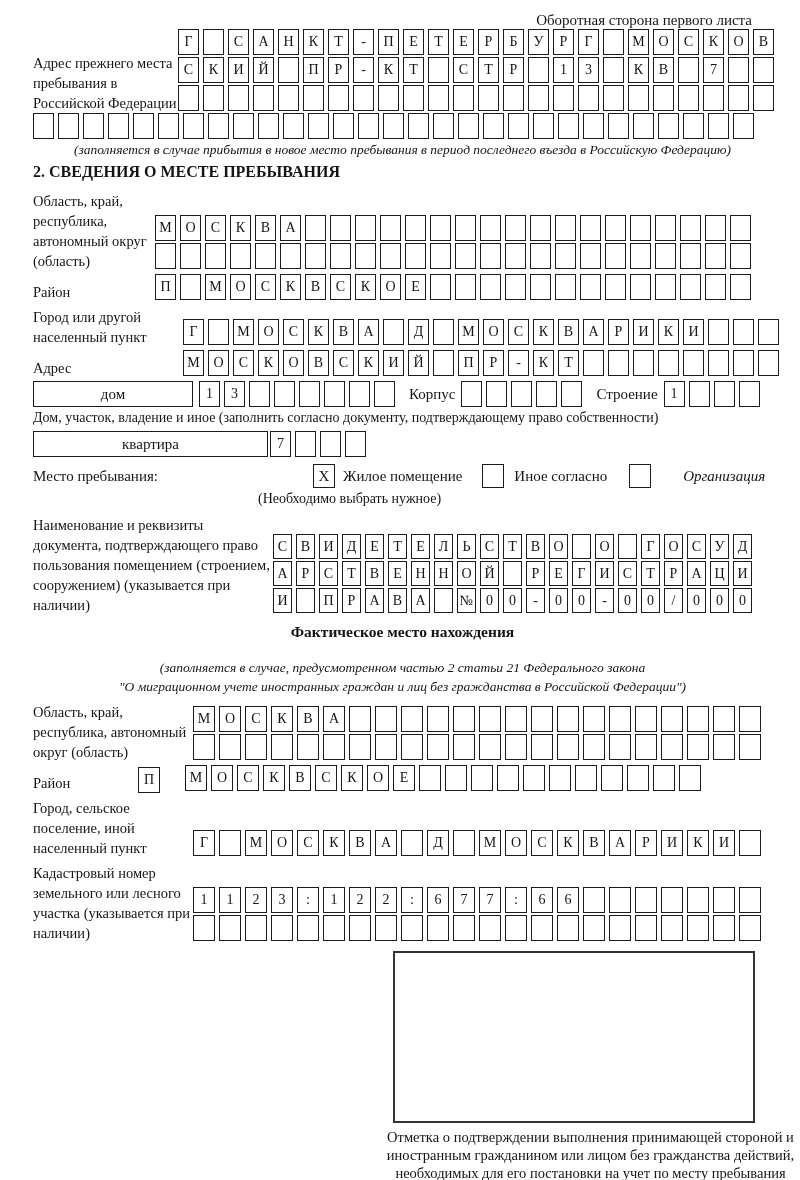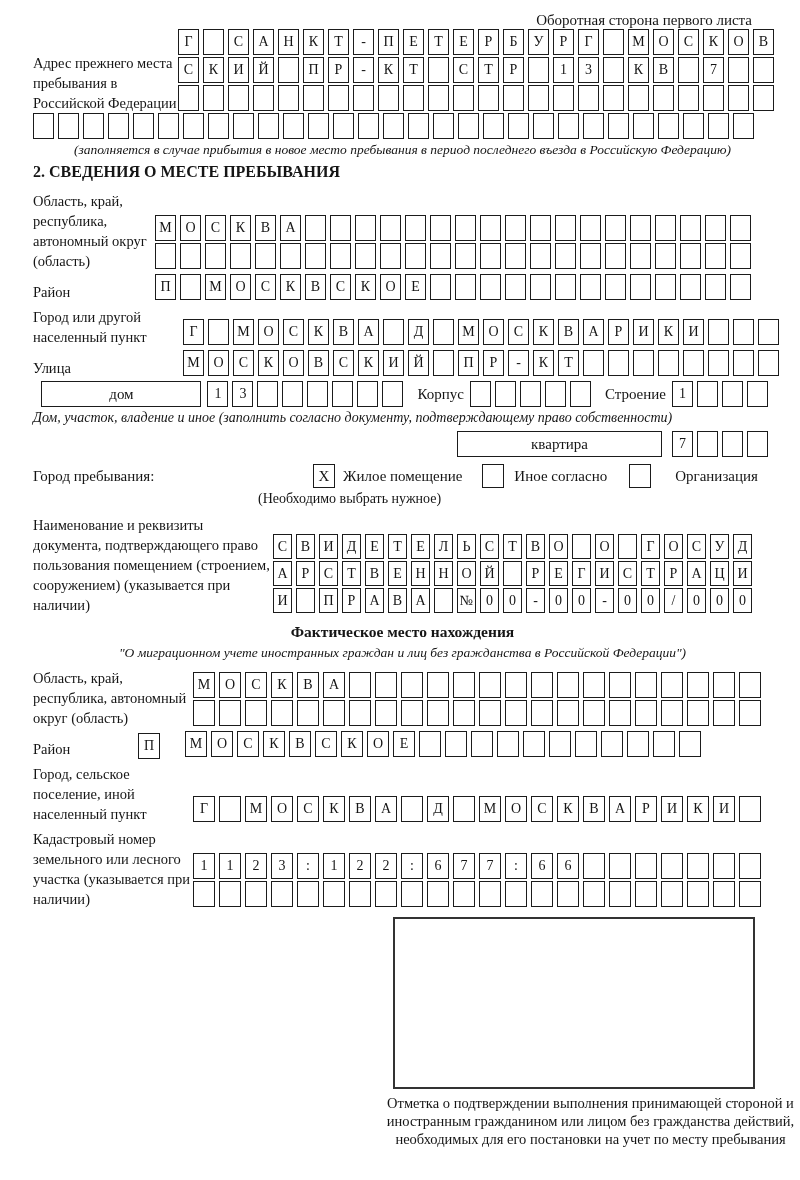--- a/index.html
+++ b/index.html
@@ -14,36 +14,36 @@
 
   .cells{display:flex;margin-bottom:2px;}
   .cell{box-sizing:border-box;flex:0 0 auto;width:21px;height:26px;margin-right:4px;
         border:1.6px solid #1b1b1b;display:inline-flex;align-items:center;justify-content:center;
         font-size:14px;background:#fff;}
   .fact .cell{width:22px;}
   .doc-cells .cell{width:19px;height:25px;}
 
   .note{text-align:center;font-size:13.5px;margin:3px 0 5px;font-style:italic;}
   .sec-title{text-align:left;font-weight:bold;font-size:16px;margin:4px 0 8px;}
-  .sub-title{text-align:center;font-weight:bold;font-size:15.5px;margin:8px 0 4px;}
-  .caption{font-size:14px;margin:1px 0 5px;font-style:italic;}
-
-  .house-row,.apt-row{display:flex;align-items:center;margin:2px 0 3px;justify-content:flex-end;}
+  .sub-title{text-align:center;font-weight:bold;font-size:15.5px;margin:8px 0 19px;}
+  .caption{font-size:14px;margin:1px 0 5px;}
+
+  .house-row,.apt-row{display:flex;align-items:center;margin:2px 0 3px;}
   .typebox{box-sizing:border-box;border:1.6px solid #1b1b1b;height:26px;display:flex;
            align-items:center;justify-content:center;font-size:15px;background:#fff;}
   .typebox.dom{width:160px;margin-right:6px;}
-  .typebox.kv{width:205px;margin-right:10px;}
+  .typebox.kv{width:235px;margin-right:2px;}
   .inline-label{font-size:15px;margin:0 6px 0 10px;}
 
   .stay-row{display:flex;align-items:center;font-size:15px;margin-top:7px;}
   .stay-label{width:280px;}
   .checkbox{box-sizing:border-box;flex:0 0 auto;width:22px;height:24px;border:1.6px solid #1b1b1b;
             display:inline-flex;align-items:center;justify-content:center;font-size:15px;}
   .opt1{margin-left:8px;} .cb2{margin-left:20px;} .opt2{margin-left:10px;}
-  .cb3{margin-left:22px;} .opt3{margin-left:24px;}
+  .cb3{margin-left:22px;} .opt3{margin-left:32px;font-style:italic;}
   .stay-note{font-size:14px;margin:3px 0 6px 225px;}
 
   .mb6{margin-bottom:6px;} .mb3{margin-bottom:3px;}
   .cellcol{display:flex;flex-direction:column;}
 
   .stamp-box{margin:8px 0 5px 360px;width:358px;height:168px;border:2px solid #333;background:#fff;}
   .stamp-caption{margin-left:345px;width:425px;text-align:center;font-size:14.5px;line-height:18px;}
 </style>
 </head>
 <body>
@@ -282,21 +282,21 @@
           <span class="cell">Р</span>
           <span class="cell">И</span>
           <span class="cell">К</span>
           <span class="cell">И</span>
           <span class="cell"></span>
           <span class="cell"></span>
           <span class="cell"></span>
         </div>
     </div>
     <div class="brow mb3">
-      <div class="label w150">Улица</div>
+      <div class="label w150">Адрес</div>
       <div class="cells">
           <span class="cell">М</span>
           <span class="cell">О</span>
           <span class="cell">С</span>
           <span class="cell">К</span>
           <span class="cell">О</span>
           <span class="cell">В</span>
           <span class="cell">С</span>
           <span class="cell">К</span>
           <span class="cell">И</span>
@@ -352,21 +352,21 @@
       <div class="typebox kv">квартира</div>
       <div class="cells" style="margin-bottom:0">
           <span class="cell">7</span>
           <span class="cell"></span>
           <span class="cell"></span>
           <span class="cell"></span>
         </div>
     </div>
 
     <div class="stay-row">
-      <span class="stay-label">Город пребывания:</span>
+      <span class="stay-label">Место пребывания:</span>
       <span class="checkbox">X</span>
       <span class="opt1">Жилое помещение</span>
       <span class="checkbox cb2"></span>
       <span class="opt2">Иное согласно</span>
       <span class="checkbox cb3"></span>
       <span class="opt3">Организация</span>
     </div>
     <div class="stay-note">(Необходимо выбрать нужное)</div>
 
     <div class="brow mb6">
@@ -439,20 +439,21 @@
             <span class="cell">/</span>
             <span class="cell">0</span>
             <span class="cell">0</span>
             <span class="cell">0</span>
           </div>
       </div>
     </div>
   </section>
 
   <h3 class="sub-title">Фактическое место нахождения</h3>
+  <div class="note" style="margin-bottom:0">(заполняется в случае, предусмотренном частью 2 статьи 21 Федерального закона</div>
   <div class="note">"О миграционном учете иностранных граждан и лиц без гражданства в Российской Федерации")</div>
 
   <section class="fact">
     <div class="brow mb3">
       <div class="label w160">Область, край, республика, автономный округ (область)</div>
       <div class="cellcol">
         <div class="cells">
             <span class="cell">М</span>
             <span class="cell">О</span>
             <span class="cell">С</span>

